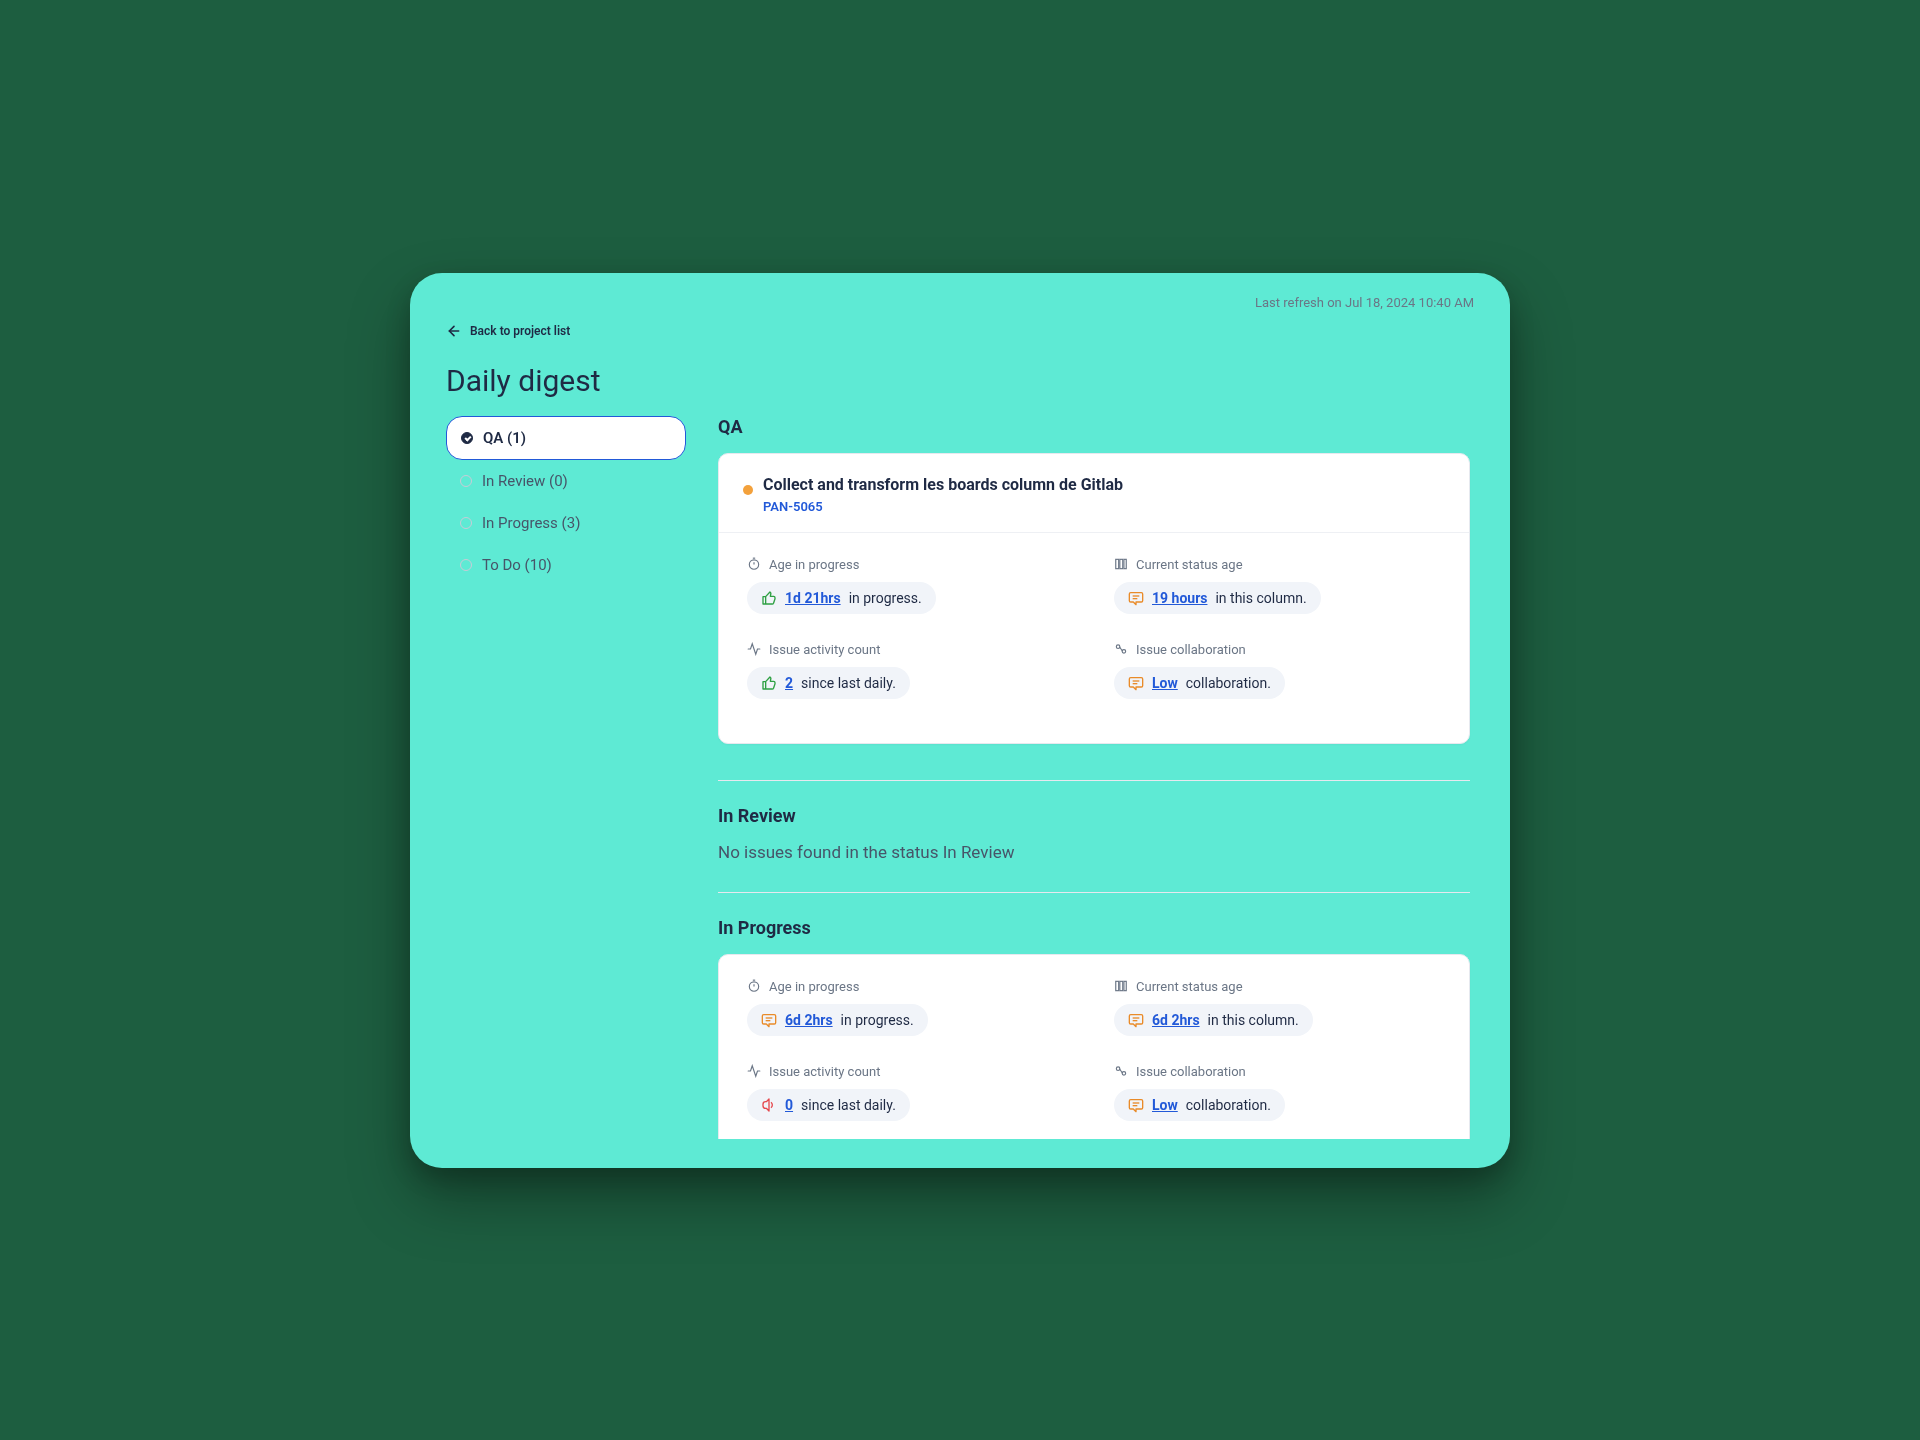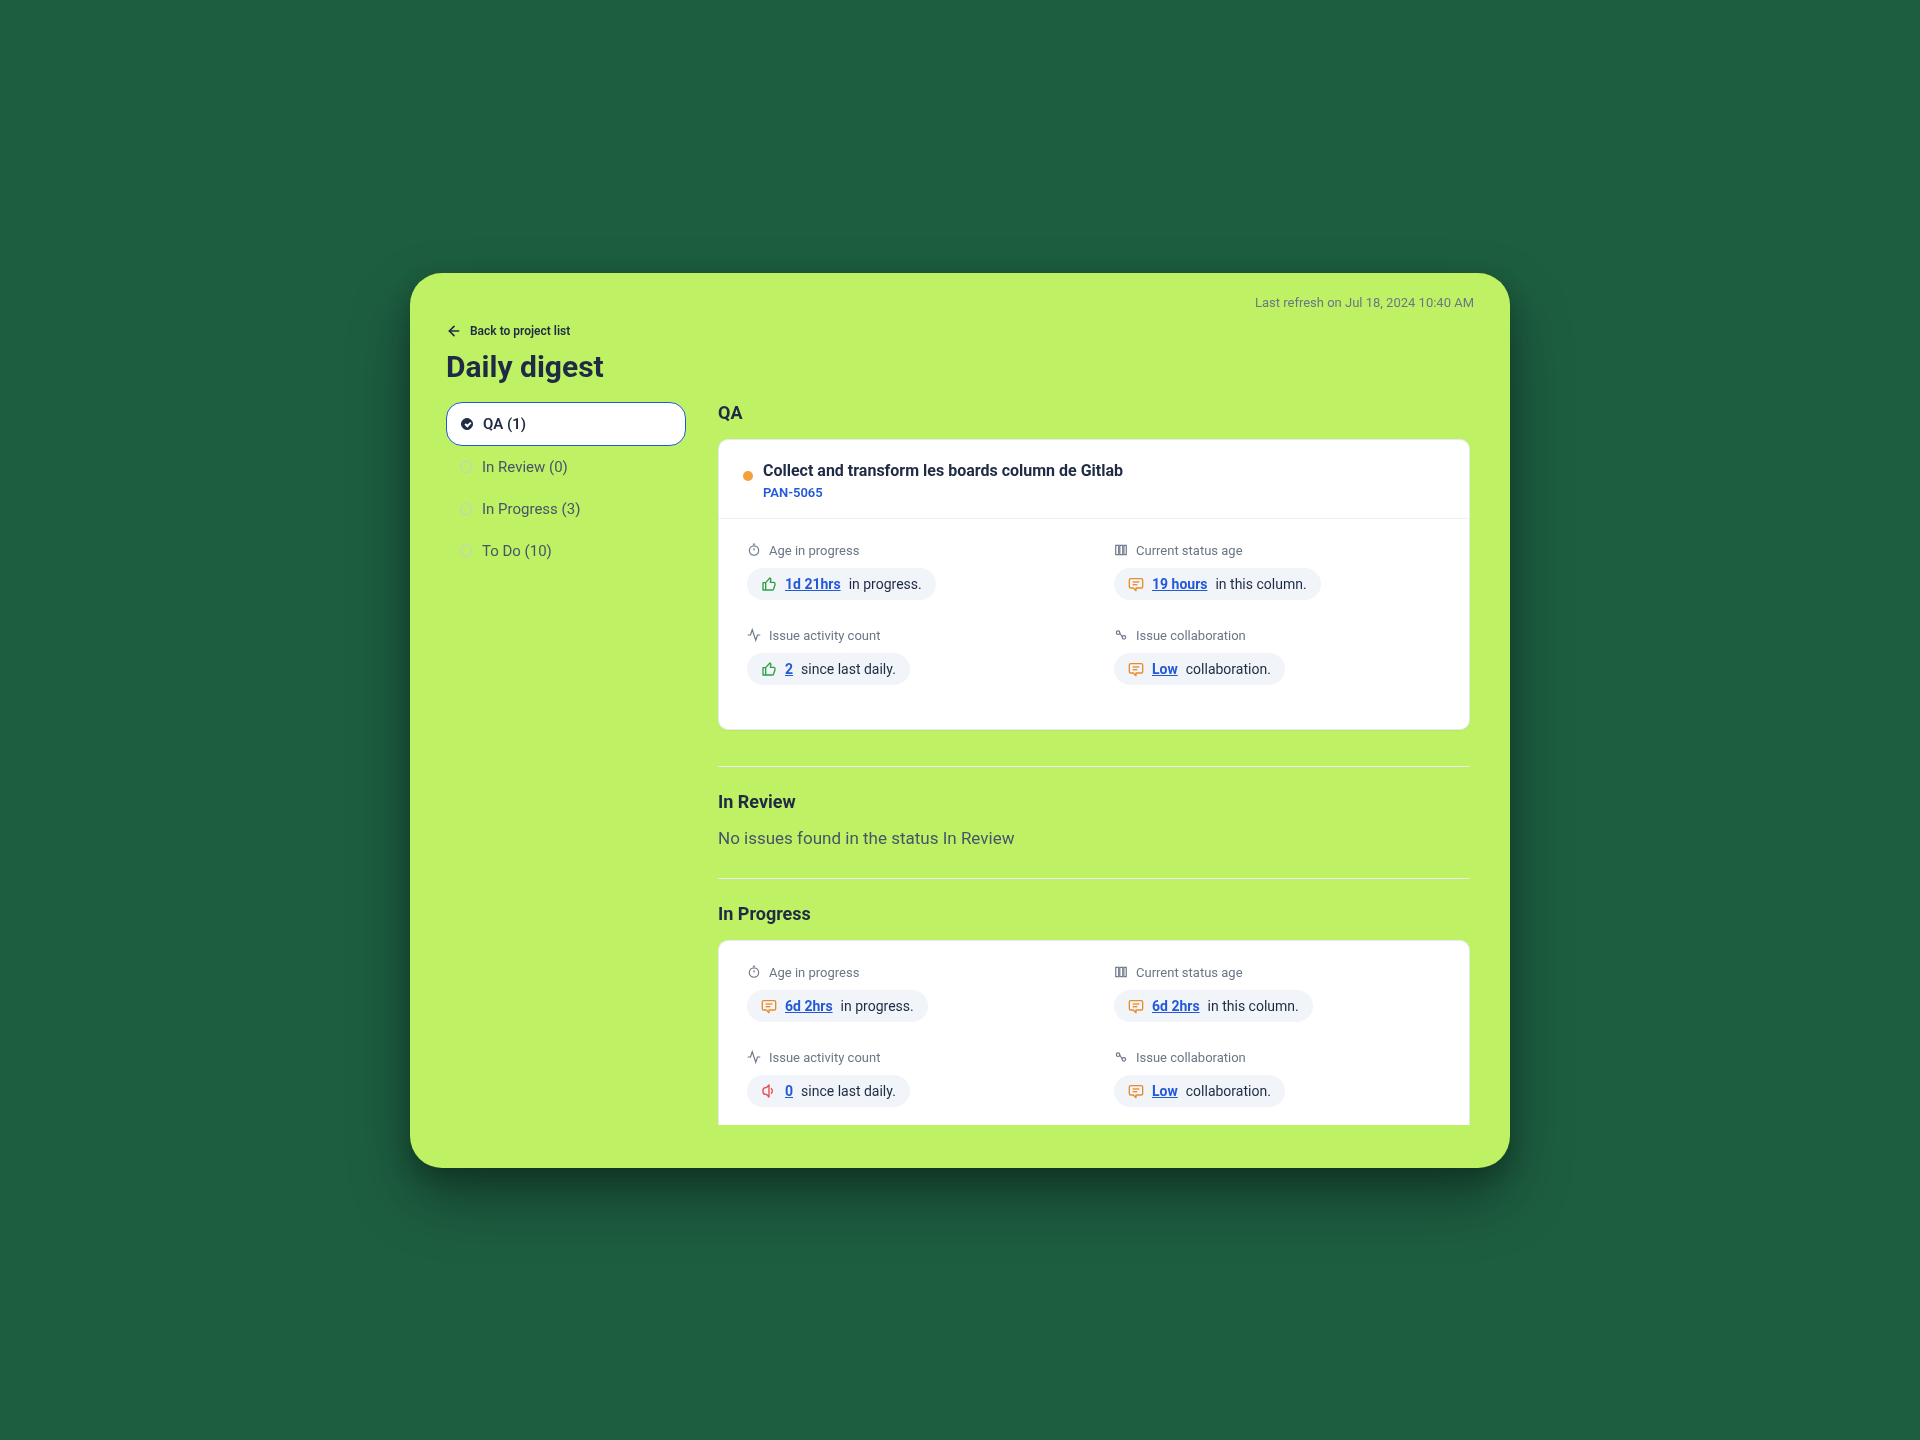--- a/index.html
+++ b/index.html
@@ -9,21 +9,21 @@
     background: #1d5e40;
     display: flex;
     align-items: center;
     justify-content: center;
     min-height: 100vh;
     padding: 40px;
   }
   .panel {
     width: 1100px;
     height: 895px;
-    background: #bef264;
+    background: #5eead4;
     border-radius: 32px;
     box-shadow: 0 30px 60px rgba(0,0,0,0.35), 0 10px 25px rgba(0,0,0,0.2);
     padding: 32px 36px 0 36px;
     overflow: hidden;
     position: relative;
   }
   .refresh-line {
     position: absolute;
     top: 22px;
     right: 36px;
@@ -36,23 +36,23 @@
     gap: 8px;
     color: #1f2a44;
     font-size: 12px;
     font-weight: 600;
     margin-top: 18px;
     cursor: pointer;
   }
   .back-link svg { width: 16px; height: 16px; }
   .page-title {
     font-size: 30px;
-    font-weight: 700;
-    color: #1f2a44;
-    margin-top: 6px;
+    font-weight: 400;
+    color: #1f2a44;
+    margin-top: 20px;
     margin-bottom: 18px;
   }
   .layout {
     display: flex;
     gap: 32px;
     height: calc(100% - 140px);
   }
   
   .sidebar { width: 240px; flex-shrink: 0; }
   .side-item {

